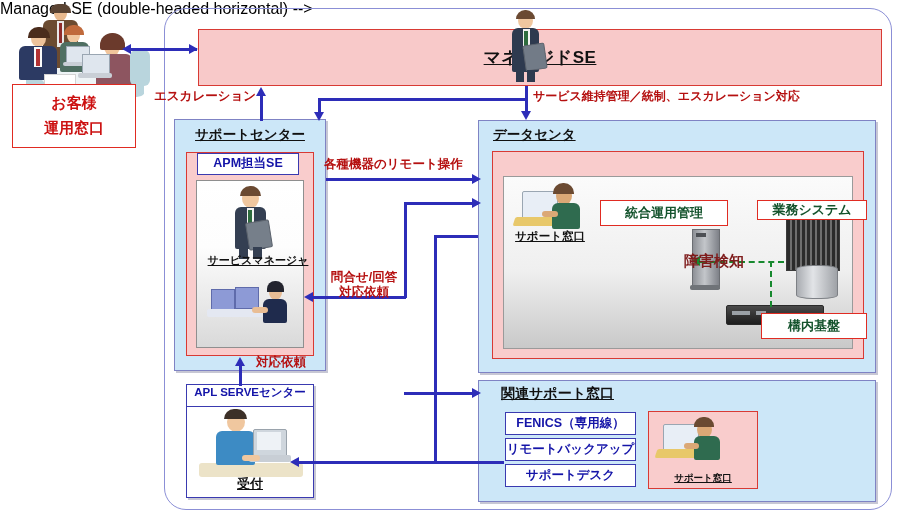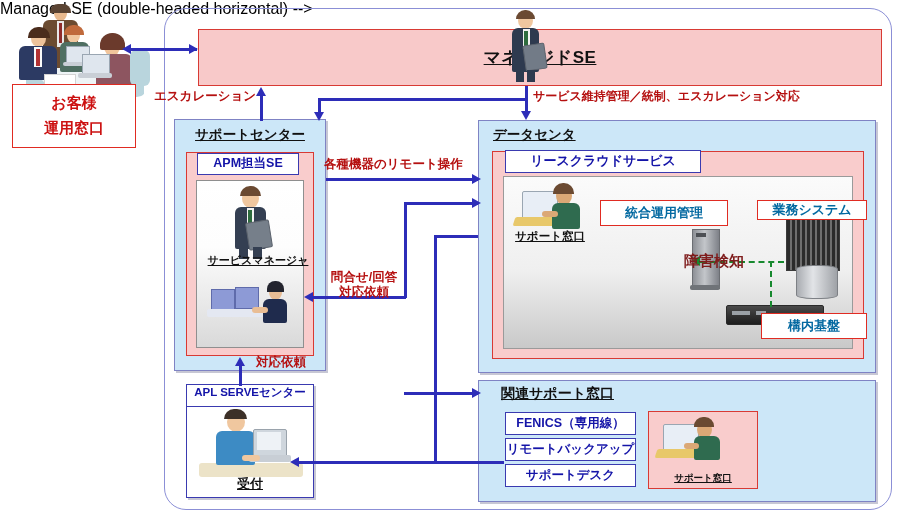--- a/index.html
+++ b/index.html
@@ -150,21 +150,21 @@
   .rel-support-caption {
     position: absolute; left: 0; bottom: 3px; width: 100%;
     text-align: center; font-size: 9.5px; font-weight: bold;
     color: #111; text-decoration: underline;
   }
 
   
   .badge {
     background: #ffffff; border: 1.4px solid #e02b22;
   }
-  .badge span { font-size: 13px; font-weight: bold; color: #0369a1; }
+  .badge span { font-size: 13px; font-weight: bold; color: #14532d; }
   .badge.integrated { left: 600px; top: 200px; width: 128px; height: 26px; }
   .badge.business   { left: 757px; top: 200px; width: 110px; height: 20px; }
   .badge.premises   { left: 761px; top: 313px; width: 106px; height: 26px; }
 
   
   .customer-box {
     left: 12px; top: 84px; width: 124px; height: 64px;
     background: #ffffff; border: 1.6px solid #e02b22;
     flex-direction: column; gap: 6px;
   }
@@ -345,23 +345,20 @@
     <div class="illus" style="left:62px;top:70px;width:42px;height:7px;background:#c8ced5;border-radius:2px;"></div>
     <div class="illus" style="left:55px;top:70px;width:18px;height:6px;background:#f0c79f;border-radius:3px;"></div>
     <div class="apl-caption">受付</div>
   </div>
 
   
   <div class="abs data-center">
     <div class="data-center-title">データセンタ</div>
   </div>
   <div class="abs lease-panel"></div>
-  <div class="abs box lease-tag">
-    <span>リースクラウドサービス</span>
-  </div>
   <div class="abs lease-inner">
 
     <div class="illus" style="left:18px;top:14px;width:34px;height:26px;background:#e8eef6;border:1px solid #9aa6b2;border-radius:2px;"></div>
     <div class="illus" style="left:10px;top:40px;width:52px;height:9px;background:#e8c86a;border-radius:2px;transform:skewX(-18deg);"></div>
     <div class="illus head" style="left:52px;top:10px;width:16px;height:18px;background:#dba876;"></div>
     <div class="illus" style="left:49px;top:6px;width:21px;height:11px;background:#6b4a32;border-radius:10px 10px 0 0;"></div>
     <div class="illus body-sh" style="left:48px;top:26px;width:28px;height:26px;background:#2f6b4f;"></div>
     <div class="illus" style="left:38px;top:34px;width:16px;height:6px;background:#dba876;border-radius:3px;"></div>
     <div style="position:absolute;left:6px;top:52px;width:80px;text-align:center;font-size:11.5px;font-weight:bold;color:#111;text-decoration:underline;">サポート窓口</div>
 

